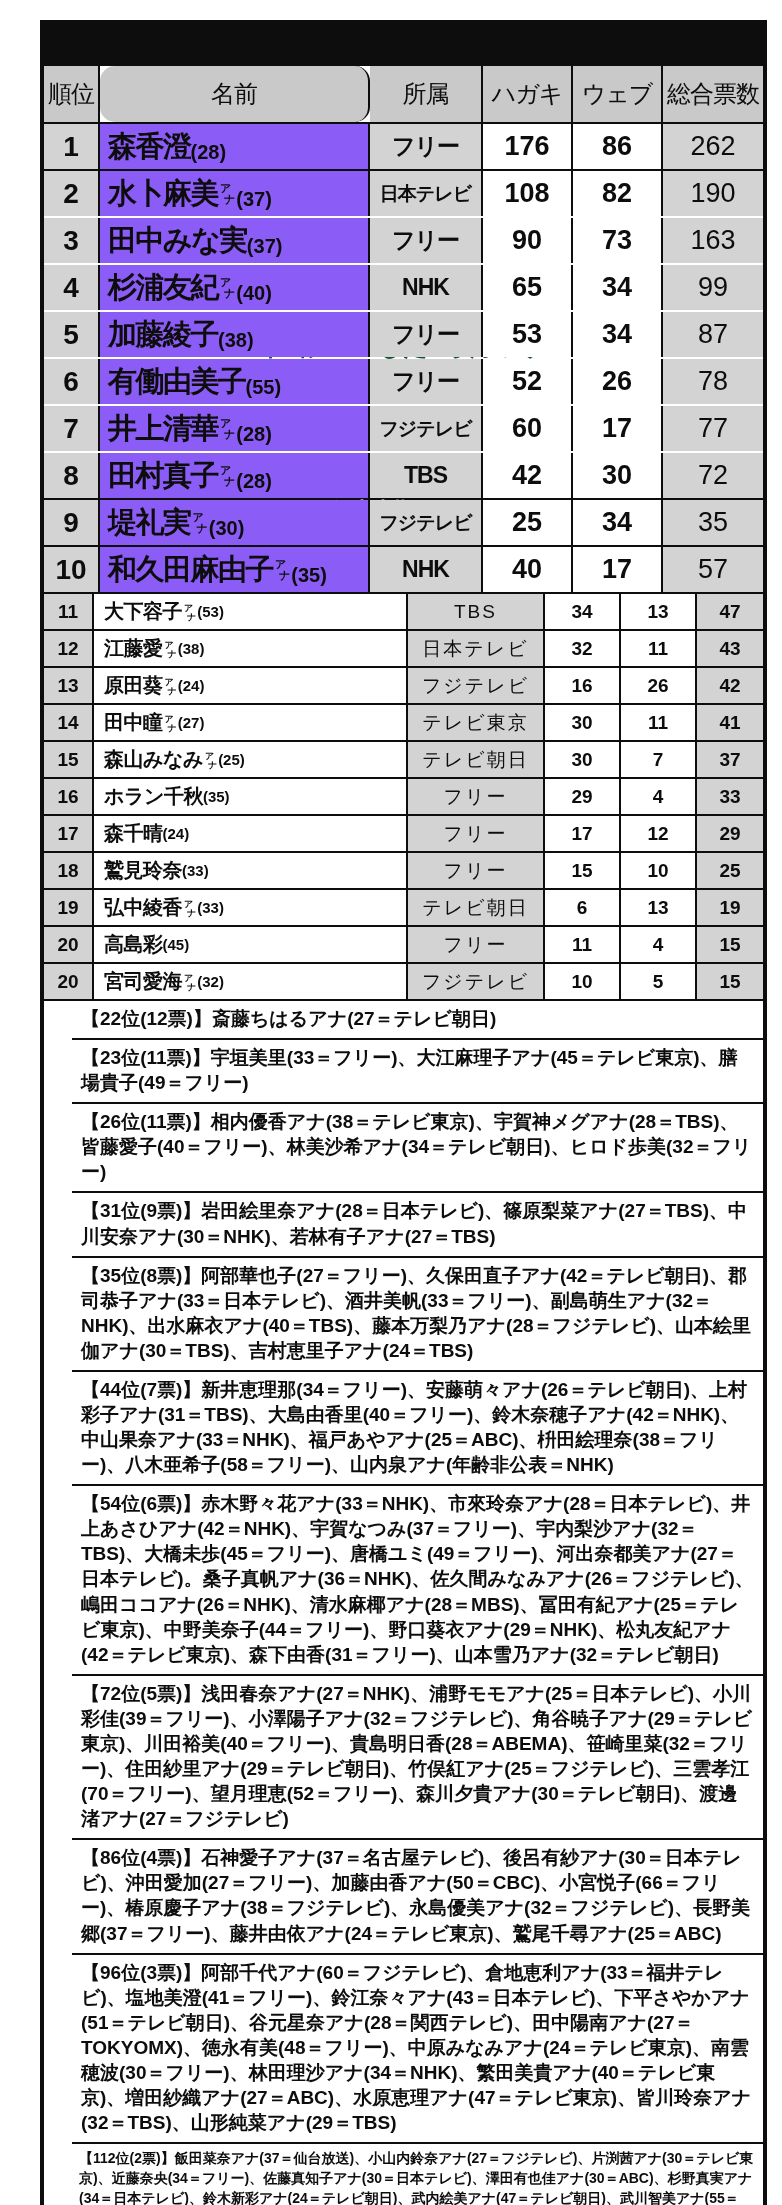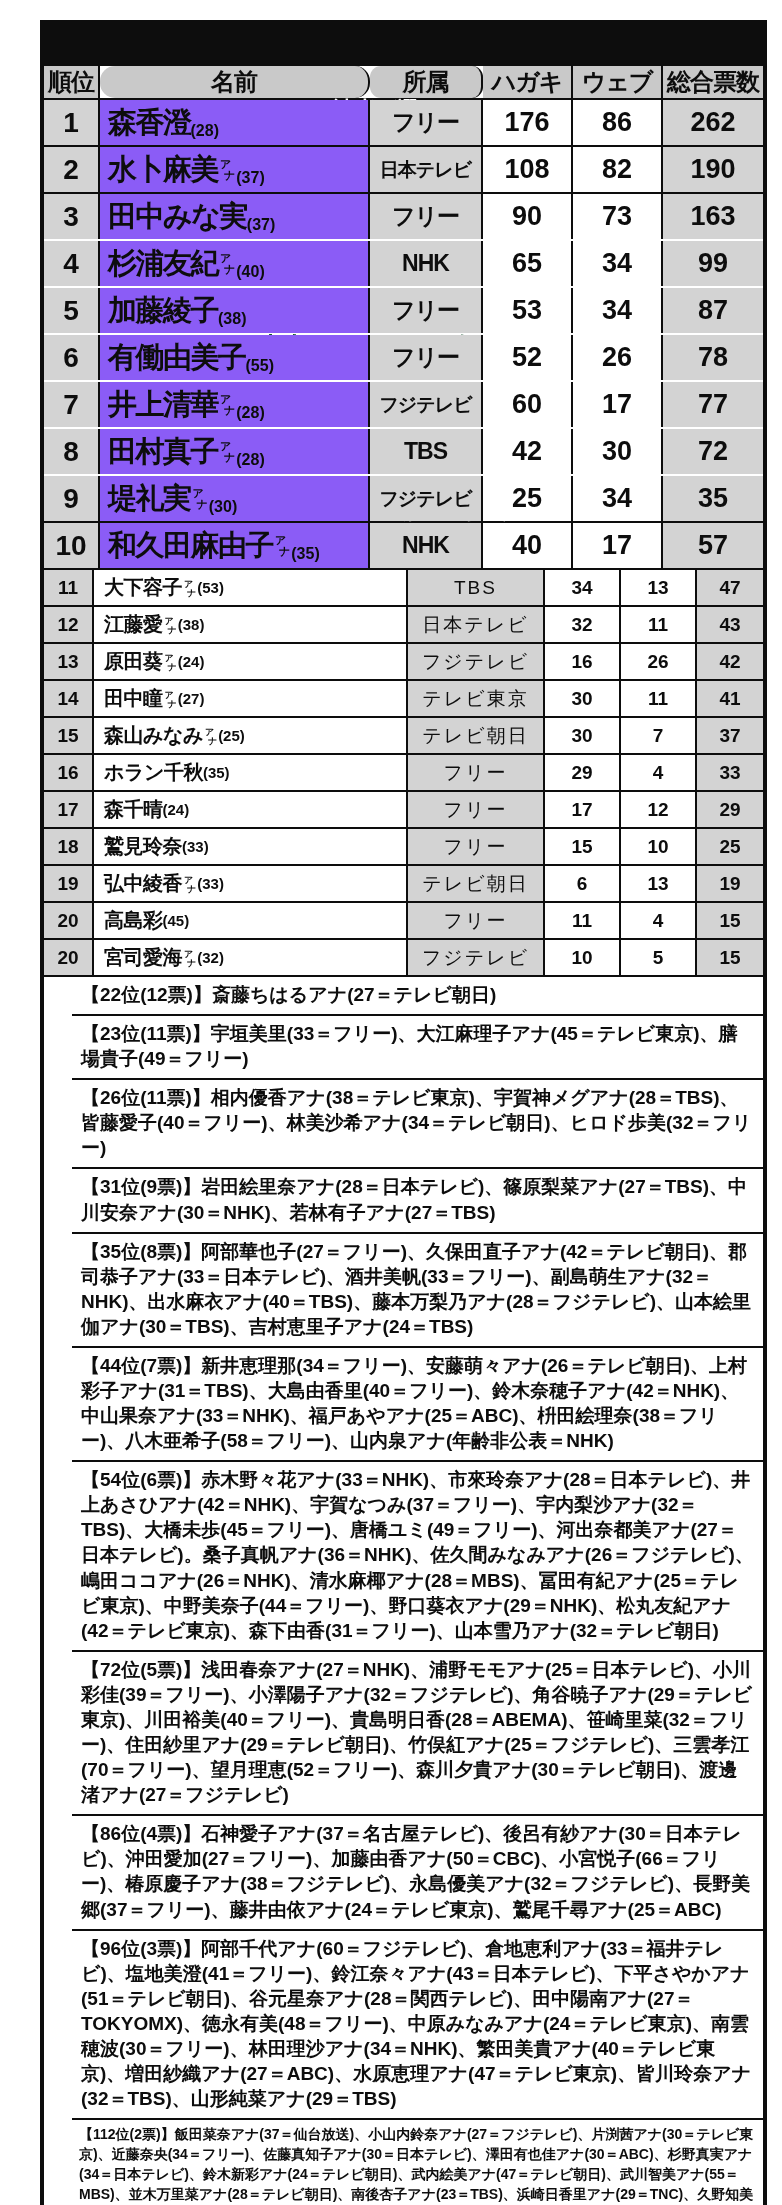--- a/index.html
+++ b/index.html
@@ -23,32 +23,32 @@
   .title-center{ flex:0 0 300px; background:#fff; color:#14532d; font-size:25px; letter-spacing:-1px; }
   .title-right { flex:1; font-size:22px; letter-spacing:-1px; }
   
   .row { display:flex; border-bottom:2px solid #0d0d0d; }
   .cell {
     display:flex; align-items:center; justify-content:center;
     border-right:2px solid #0d0d0d; overflow:hidden; white-space:nowrap;
   }
   .cell:last-child { border-right:none; }
   
-  .hrow .cell { background:#c9c9c9; font-size:24px; font-weight:bold; height:32px; letter-spacing:-1px; }
-  .hc0 { width:56px; } .hc1 { width:270px;border-radius:15px; } .hc2 { width:113px;border-radius:11px; }
+  .hrow .cell { background:#c9c9c9; font-size:24px; font-weight:normal; height:56px; letter-spacing:-1px; }
+  .hc0 { width:56px; } .hc1 { width:270px;border-radius:15px; } .hc2 { width:113px; }
   .hc3 { width:90px; } .hc4 { width:90px; } .hc5 { flex:1; }
   
   .top { height:47px; }
   .top .rank  { width:56px;  background:#d3d3d3; font-size:28px; font-weight:bold; }
   .top .name  { width:270px; justify-content:flex-start; padding-left:8px; background:#8b5cf6; }
   .top .affil { width:113px; background:#d3d3d3; font-weight:bold; letter-spacing:-1px; }
   .top .num   { width:90px;  background:#fff; font-size:27px; font-weight:bold; }
-  .top .total { flex:1; background:#d3d3d3; font-size:27px; font-weight:bold; }
+  .top .total { flex:1; background:#d3d3d3; font-size:27px; font-weight:normal; }
   .top .name-main { font-size:29px; font-weight:bold; letter-spacing:-1.5px; }
-  .top .age { font-size:16px; font-weight:bold; align-self:flex-end; padding-bottom:5px; }
+  .top .age { font-size:20px; font-weight:bold; align-self:flex-end; padding-bottom:5px; }
   .ana-mark { display:inline-flex; flex-direction:column; font-size:11px; font-weight:bold;
               line-height:1; margin:0 1px 0 2px; align-self:center; }
   .ana-mark span:last-child { margin-left:4px; }
   
   .sub { height:37px; }
   .sub .rank  { width:50px;  background:#d3d3d3; font-size:19px; font-weight:bold; }
   .sub .name  { width:314px; justify-content:flex-start; padding-left:10px; background:#fff; }
   .sub .affil { width:137px; background:#d3d3d3; font-weight:normal; font-size:19px; letter-spacing:2px; }
   .sub .num   { width:76px;  background:#fff; font-size:19px; font-weight:bold; }
   .sub .total { flex:1; background:#d3d3d3; font-size:19px; font-weight:bold; }

